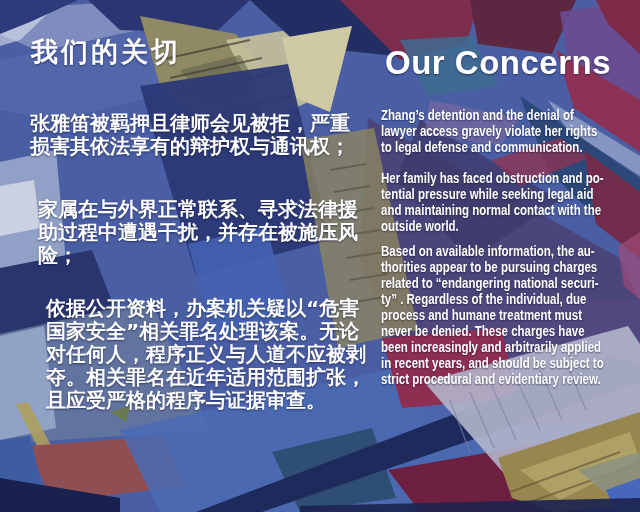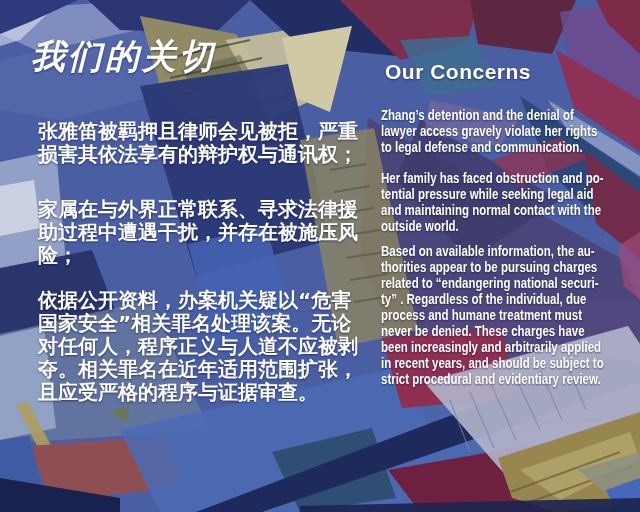--- a/index.html
+++ b/index.html
@@ -4,28 +4,28 @@
 <style>
   html,body{margin:0;padding:0;background:#ffffff;}
   .poster{
     position:relative;width:640px;height:512px;overflow:hidden;
     background:#4a5ea4;
     font-family:"Liberation Sans", sans-serif;
   }
   .bg{position:absolute;left:0;top:0;width:640px;height:512px;display:block;}
   .txt{color:#ffffff;font-weight:bold;position:absolute;
        text-shadow:0 1px 2px rgba(8,12,48,0.55);}
-  .zh-title{left:31px;top:34px;font-size:34px;letter-spacing:3px;
-            font-family:"DejaVu Sans","Liberation Sans",sans-serif;font-style:italic;}
+  .zh-title{left:31px;top:34px;font-size:27px;letter-spacing:3px;
+            font-family:"DejaVu Sans","Liberation Sans",sans-serif;}
   .zh-p{left:30px;width:348px;font-size:20px;line-height:23px;white-space:pre-line;
         font-family:"DejaVu Sans","Liberation Sans",sans-serif;}
   .zh-p1{top:112px}
   .zh-p2{top:190px}
   .zh-p3{top:281px}
-  .en-title{left:385px;top:60px;font-size:21px;letter-spacing:0.5px;}
+  .en-title{left:385px;top:44px;font-size:33px;letter-spacing:0.5px;}
   .en-p{left:381px;width:300px;font-size:14px;line-height:16px;white-space:pre-line;
         transform:scaleX(0.82);transform-origin:0 0;}
   .en-p1{top:107px}
   .en-p2{top:170px}
   .en-p3{top:243px}
 </style>
 </head>
 <body>
 
 <div class="poster">
@@ -90,26 +90,26 @@
     <polygon points="498,458 640,412 640,504 556,512 512,498" fill="#97874e"></polygon>
     <polygon points="520,470 630,432 640,460 560,500" fill="#c0b276" opacity="0.6"></polygon>
     <path d="M510,492 L620,452 M530,502 L632,466" stroke="#5f5433" stroke-width="2" fill="none" opacity="0.6"></path>
     <polygon points="578,470 640,452 640,480 604,492" fill="#8b9181" opacity="0.85"></polygon>
     <polygon points="606,490 640,478 640,512 616,512" fill="#4667bc"></polygon>
     <polygon points="300,506 640,498 640,512 300,512" fill="#1b2450" opacity="0.9"></polygon>
   </svg>
 
   <div>
     <h1 class="txt zh-title" style="margin:0">我们的关切</h1>
-    <p class="txt zh-p zh-p1" style="margin:8px">张雅笛被羁押且律师会见被拒，严重
+    <p class="txt zh-p zh-p1" style="margin:0">张雅笛被羁押且律师会见被拒，严重
 损害其依法享有的辩护权与通讯权；</p>
     <p class="txt zh-p zh-p2" style="margin:8px">家属在与外界正常联系、寻求法律援
 助过程中遭遇干扰，并存在被施压风
 险；</p>
-    <p class="txt zh-p zh-p3" style="margin:8px">依据公开资料，办案机关疑以“危害
+    <p class="txt zh-p zh-p3" style="margin:16px">依据公开资料，办案机关疑以“危害
 国家安全”相关罪名处理该案。无论
 对任何人，程序正义与人道不应被剥
 夺。相关罪名在近年适用范围扩张，
 且应受严格的程序与证据审查。</p>
   </div>
 
   <div>
     <h1 class="txt en-title" style="margin:0">Our Concerns</h1>
     <p class="txt en-p en-p1" style="margin:0">Zhang’s detention and the denial of
 lawyer access gravely violate her rights

